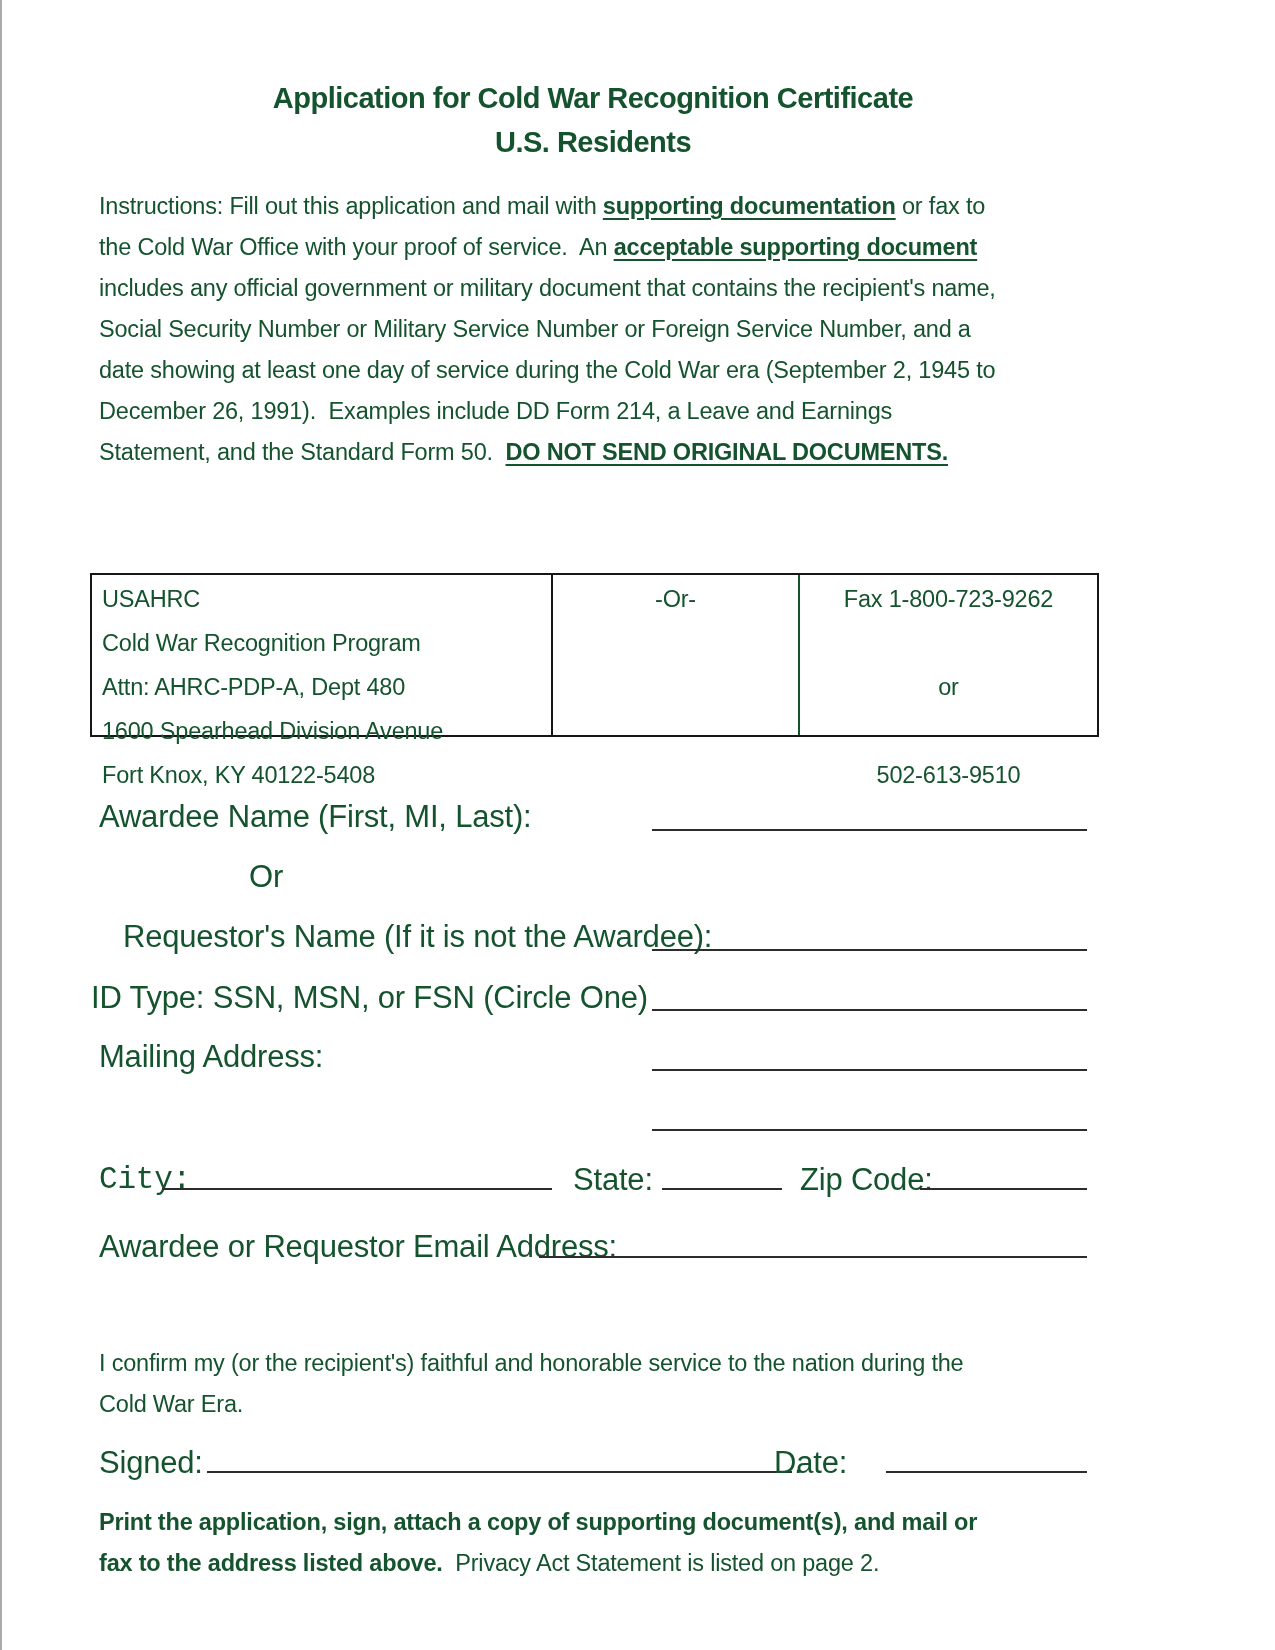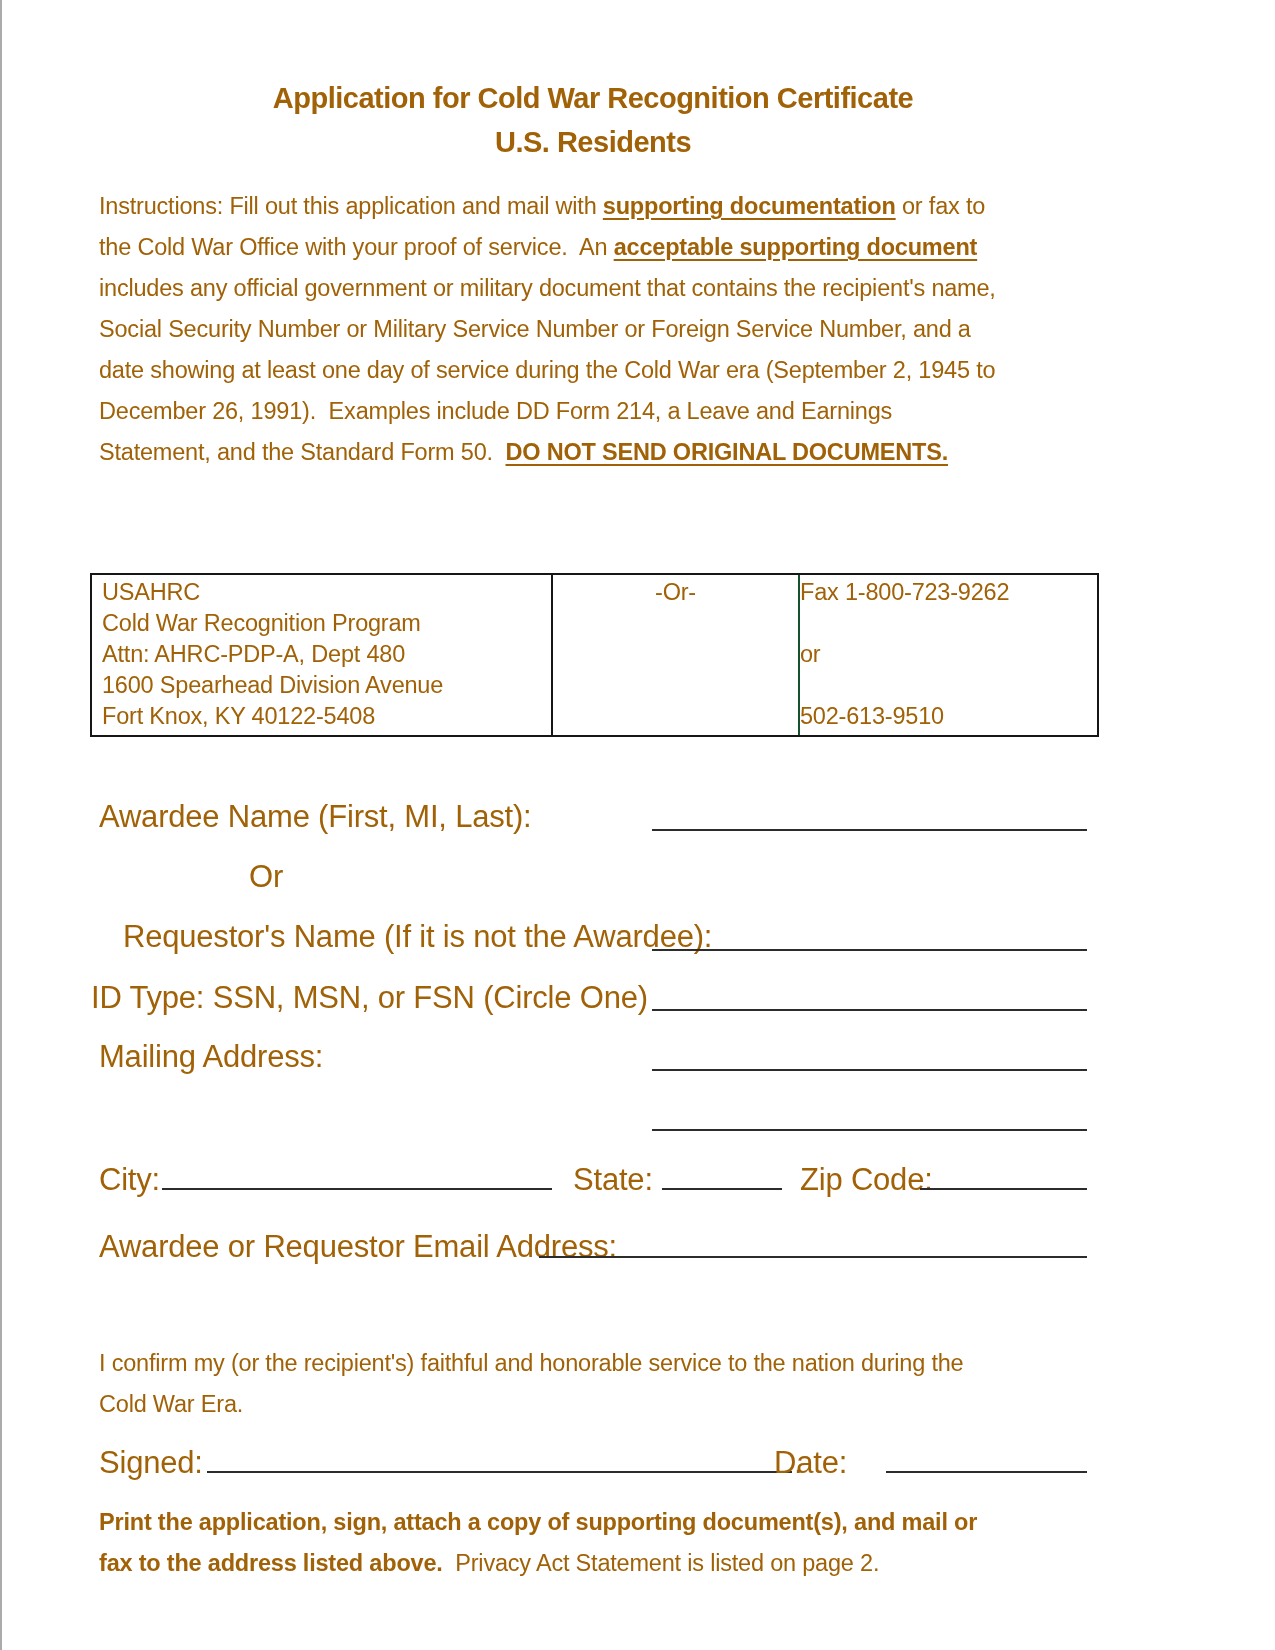--- a/index.html
+++ b/index.html
@@ -3,21 +3,21 @@
 <meta charset="utf-8">
 <style>
   html,body{margin:0;padding:0;background:#ffffff;}
   .page{
     position:relative;
     width:1275px;height:1650px;
     background:#ffffff;
     border-left:2px solid #ababab;
     box-sizing:border-box;
     font-family:"Liberation Sans","DejaVu Sans",sans-serif;
-    color:#a16207;
+    color:#14532d;
     letter-spacing:-0.2px;
   }
   .abs{position:absolute;}
   .title{
     top:76px;left:97px;width:988px;
     text-align:center;font-weight:700;font-size:29px;line-height:44px;
     white-space:pre-wrap;letter-spacing:-0.5px;
   }
   .para{
     font-size:23.5px;line-height:41px;white-space:pre-wrap;
@@ -26,34 +26,34 @@
   .certify{top:450px;left:97px;width:1010px;}
   .confirmation{top:1343px;left:97px;width:1010px;}
   .footer{top:1502px;left:97px;width:1010px;}
   .r-n{font-weight:400;}
   .r-b{font-weight:700;}
   .r-bu{font-weight:700;text-decoration:underline;text-decoration-thickness:2px;text-underline-offset:4px;}
   
   .addr-table{
     top:573px;left:88px;width:1009px;height:164px;
     border:2px solid #161616;box-sizing:border-box;
-    display:flex;font-size:23.5px;line-height:31px;
+    display:flex;font-size:23.5px;line-height:44px;
   }
   .addr-col{box-sizing:border-box;white-space:pre-wrap;padding-top:2px;}
   .addr-col-mail{width:461px;border-right:2px solid #161616;padding-left:10px;}
   .addr-col-or{width:247px;border-right:2px solid #14532d;text-align:center;}
-  .addr-col-fax{flex:1;text-align:left;}
+  .addr-col-fax{flex:1;text-align:center;}
   
   .flabel{font-size:31px;line-height:30px;white-space:nowrap;}
   .lbl-awardee{top:802px;left:97px;}
   .lbl-or{top:862px;left:247px;}
   .lbl-requestor{top:922px;left:97px;margin-left:24px;}
   .lbl-idtype{top:983px;left:89px;}
   .lbl-mailing{top:1042px;left:97px;}
-  .lbl-city{top:1165px;left:97px;}
+  .lbl-city{top:1165px;left:97px;font-family:Liberation Mono, monospace;}
   .lbl-state{top:1165px;left:571px;}
   .lbl-zip{top:1165px;left:798px;}
   .lbl-email{top:1232px;left:97px;}
   .lbl-signed{top:1448px;left:97px;}
   .lbl-period{top:1448px;left:792px;}
   .lbl-date{top:1448px;left:772px;}
   
   .ul{position:absolute;height:0;border-bottom:2px solid #2e2c2a;}
   .ul-awardee{top:829px;left:650px;width:435px;}
   .ul-requestor{top:949px;left:650px;width:435px;}

